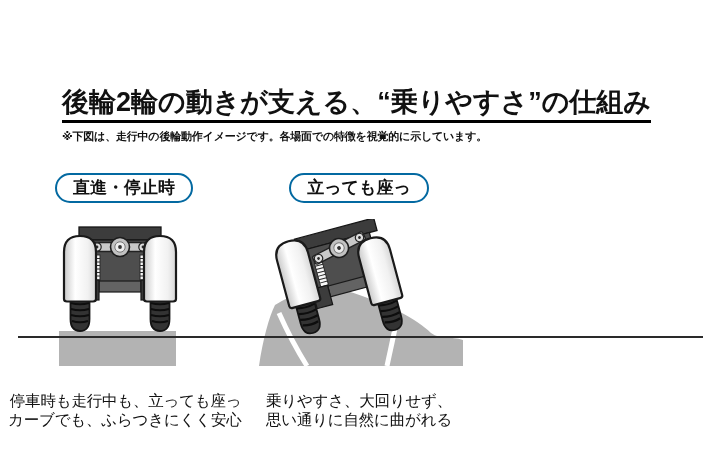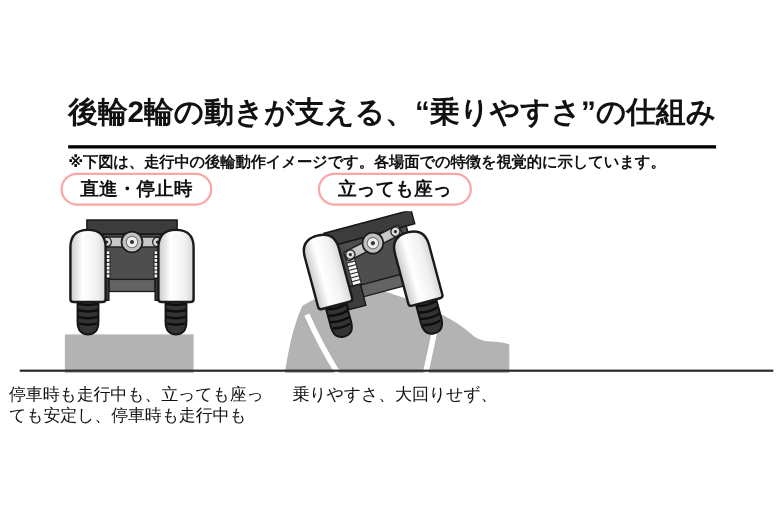--- a/index.html
+++ b/index.html
@@ -4,41 +4,41 @@
 <style>
   html,body{margin:0;padding:0;background:#fff;}
   .stage{
     position:relative;width:710px;height:474px;background:#ffffff;
     font-family:"Liberation Sans","DejaVu Sans",sans-serif;color:#111;
     overflow:hidden;
   }
   .title{
     position:absolute;left:62px;top:87px;
     font-size:27px;font-weight:800;line-height:1.15;letter-spacing:0;
-    display:inline-block;border-bottom:3px solid #000;padding-bottom:14px;
+    display:inline-block;border-bottom:3px solid #000;padding-bottom:2px;
     white-space:nowrap;
   }
   .subtitle{
     position:absolute;left:62px;top:129px;
-    font-size:14px;font-weight:600;white-space:nowrap;letter-spacing:-0.2px;margin-top:10px;
+    font-size:11px;font-weight:600;white-space:nowrap;letter-spacing:-0.2px;
   }
   .panel{position:absolute;top:157px;height:240px;}
   .panel-1{left:8px;width:232px;}
   .panel-2{left:248px;width:222px;}
   .panel-3{left:488px;width:214px;}
   .pill{
-    width:fit-content;margin:0 auto;
-    border:2px solid #fca5a5;border-radius:999px;background:#fff;
+    width:fit-content;margin:16px auto;
+    border:2px solid #0369a1;border-radius:999px;background:#fff;
     padding:3px 16px;font-size:17px;font-weight:700;white-space:nowrap;
     line-height:1.2;
     text-align:center;
   }
   .illus{display:block;margin:5px auto 0 auto;width:220px;height:150px;}
   .caption{
-    width:fit-content;margin:9px auto 0 auto;text-align:left;
+    width:fit-content;margin:23px auto 0 auto;text-align:right;
     font-size:15.5px;font-weight:500;line-height:1.22;white-space:nowrap;
     letter-spacing:-0.2px;
     font-family:Liberation Serif, serif;
   }
   .divider{
     position:absolute;left:18px;top:336px;width:685px;height:2px;background:#2a2a2a;
   }
 </style>
 </head>
 <body>
@@ -97,21 +97,21 @@
       <rect x="45" y="112" width="117" height="35" fill="#b3b3b3"></rect>
       <use href="#asm-frame" transform="translate(106,112)"></use>
       <g transform="translate(106,28)">
           <use href="#asm-link"></use>
         </g>
       <use href="#asm-wheel" transform="translate(66,112)"></use>
       <use href="#asm-wheel" transform="translate(146,112)"></use>
     </svg>
     <div class="caption">
       <div>停車時も走行中も、立っても座っ</div>
-      <div>ても安定し、停車時も走行中も</div>
+      <div>カーブでも、ふらつきにくく安心</div>
     </div>
   </div>
 
   <div class="panel panel-2">
     <div class="pill">立っても座っ</div>
     <svg class="illus" viewBox="0 0 220 150">
       <path d="M10,147 C14,120 20,98 26,86 C52,70 78,66 98,72 C138,84 168,100 182,114 C192,121 202,117 214,121 L214,147 Z" fill="#b3b3b3"></path>
       <path d="M30,94 C38,112 48,131 58,147" fill="none" stroke="#ffffff" stroke-width="5"></path>
       <path d="M150,88 C147,107 142,128 138,147" fill="none" stroke="#ffffff" stroke-width="5"></path>
       <g transform="translate(112,110) rotate(-15)">
@@ -122,19 +122,20 @@
         </g>
       <g transform="translate(64,114) rotate(-15)">
           <use href="#asm-wheel"></use>
         </g>
       <g transform="translate(146,111) rotate(-15)">
           <use href="#asm-wheel"></use>
         </g>
     </svg>
     <div class="caption">
       <div>乗りやすさ、大回りせず、</div>
+      <div>思い通りに自然に曲がれる</div>
     </div>
   </div>
 
 
   <div class="divider"></div>
 
 </div>
 
 </body></html>

